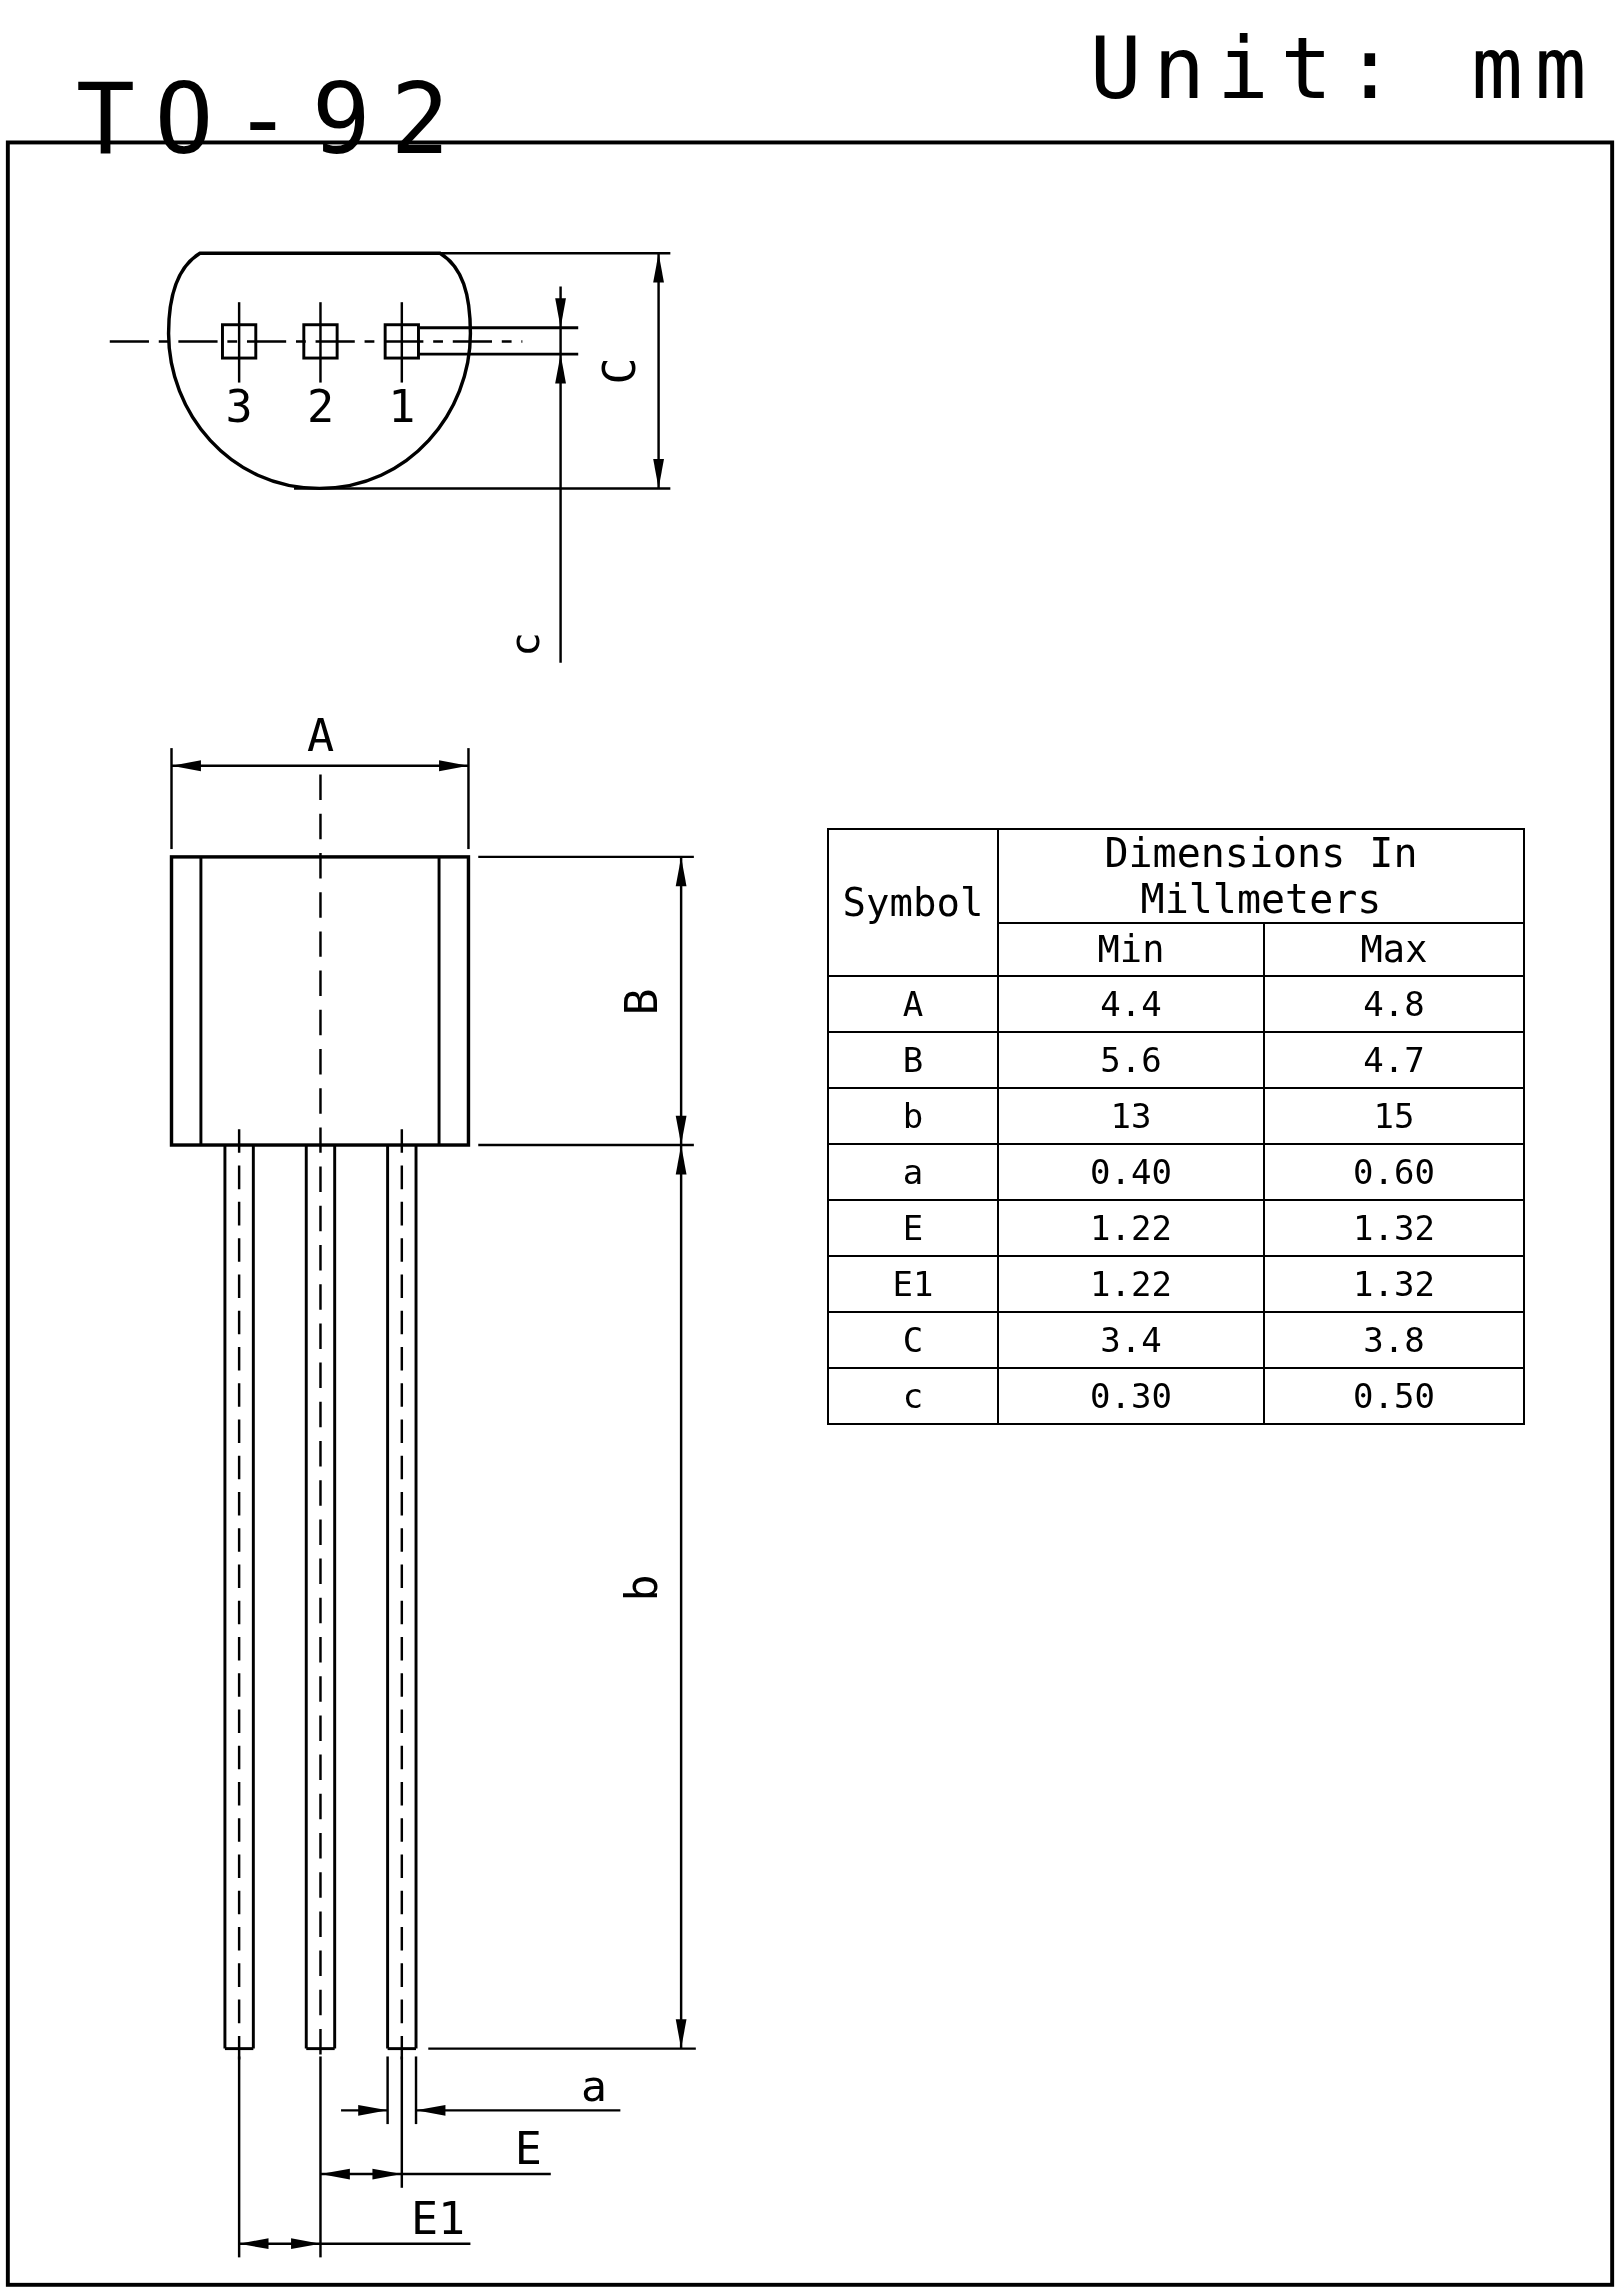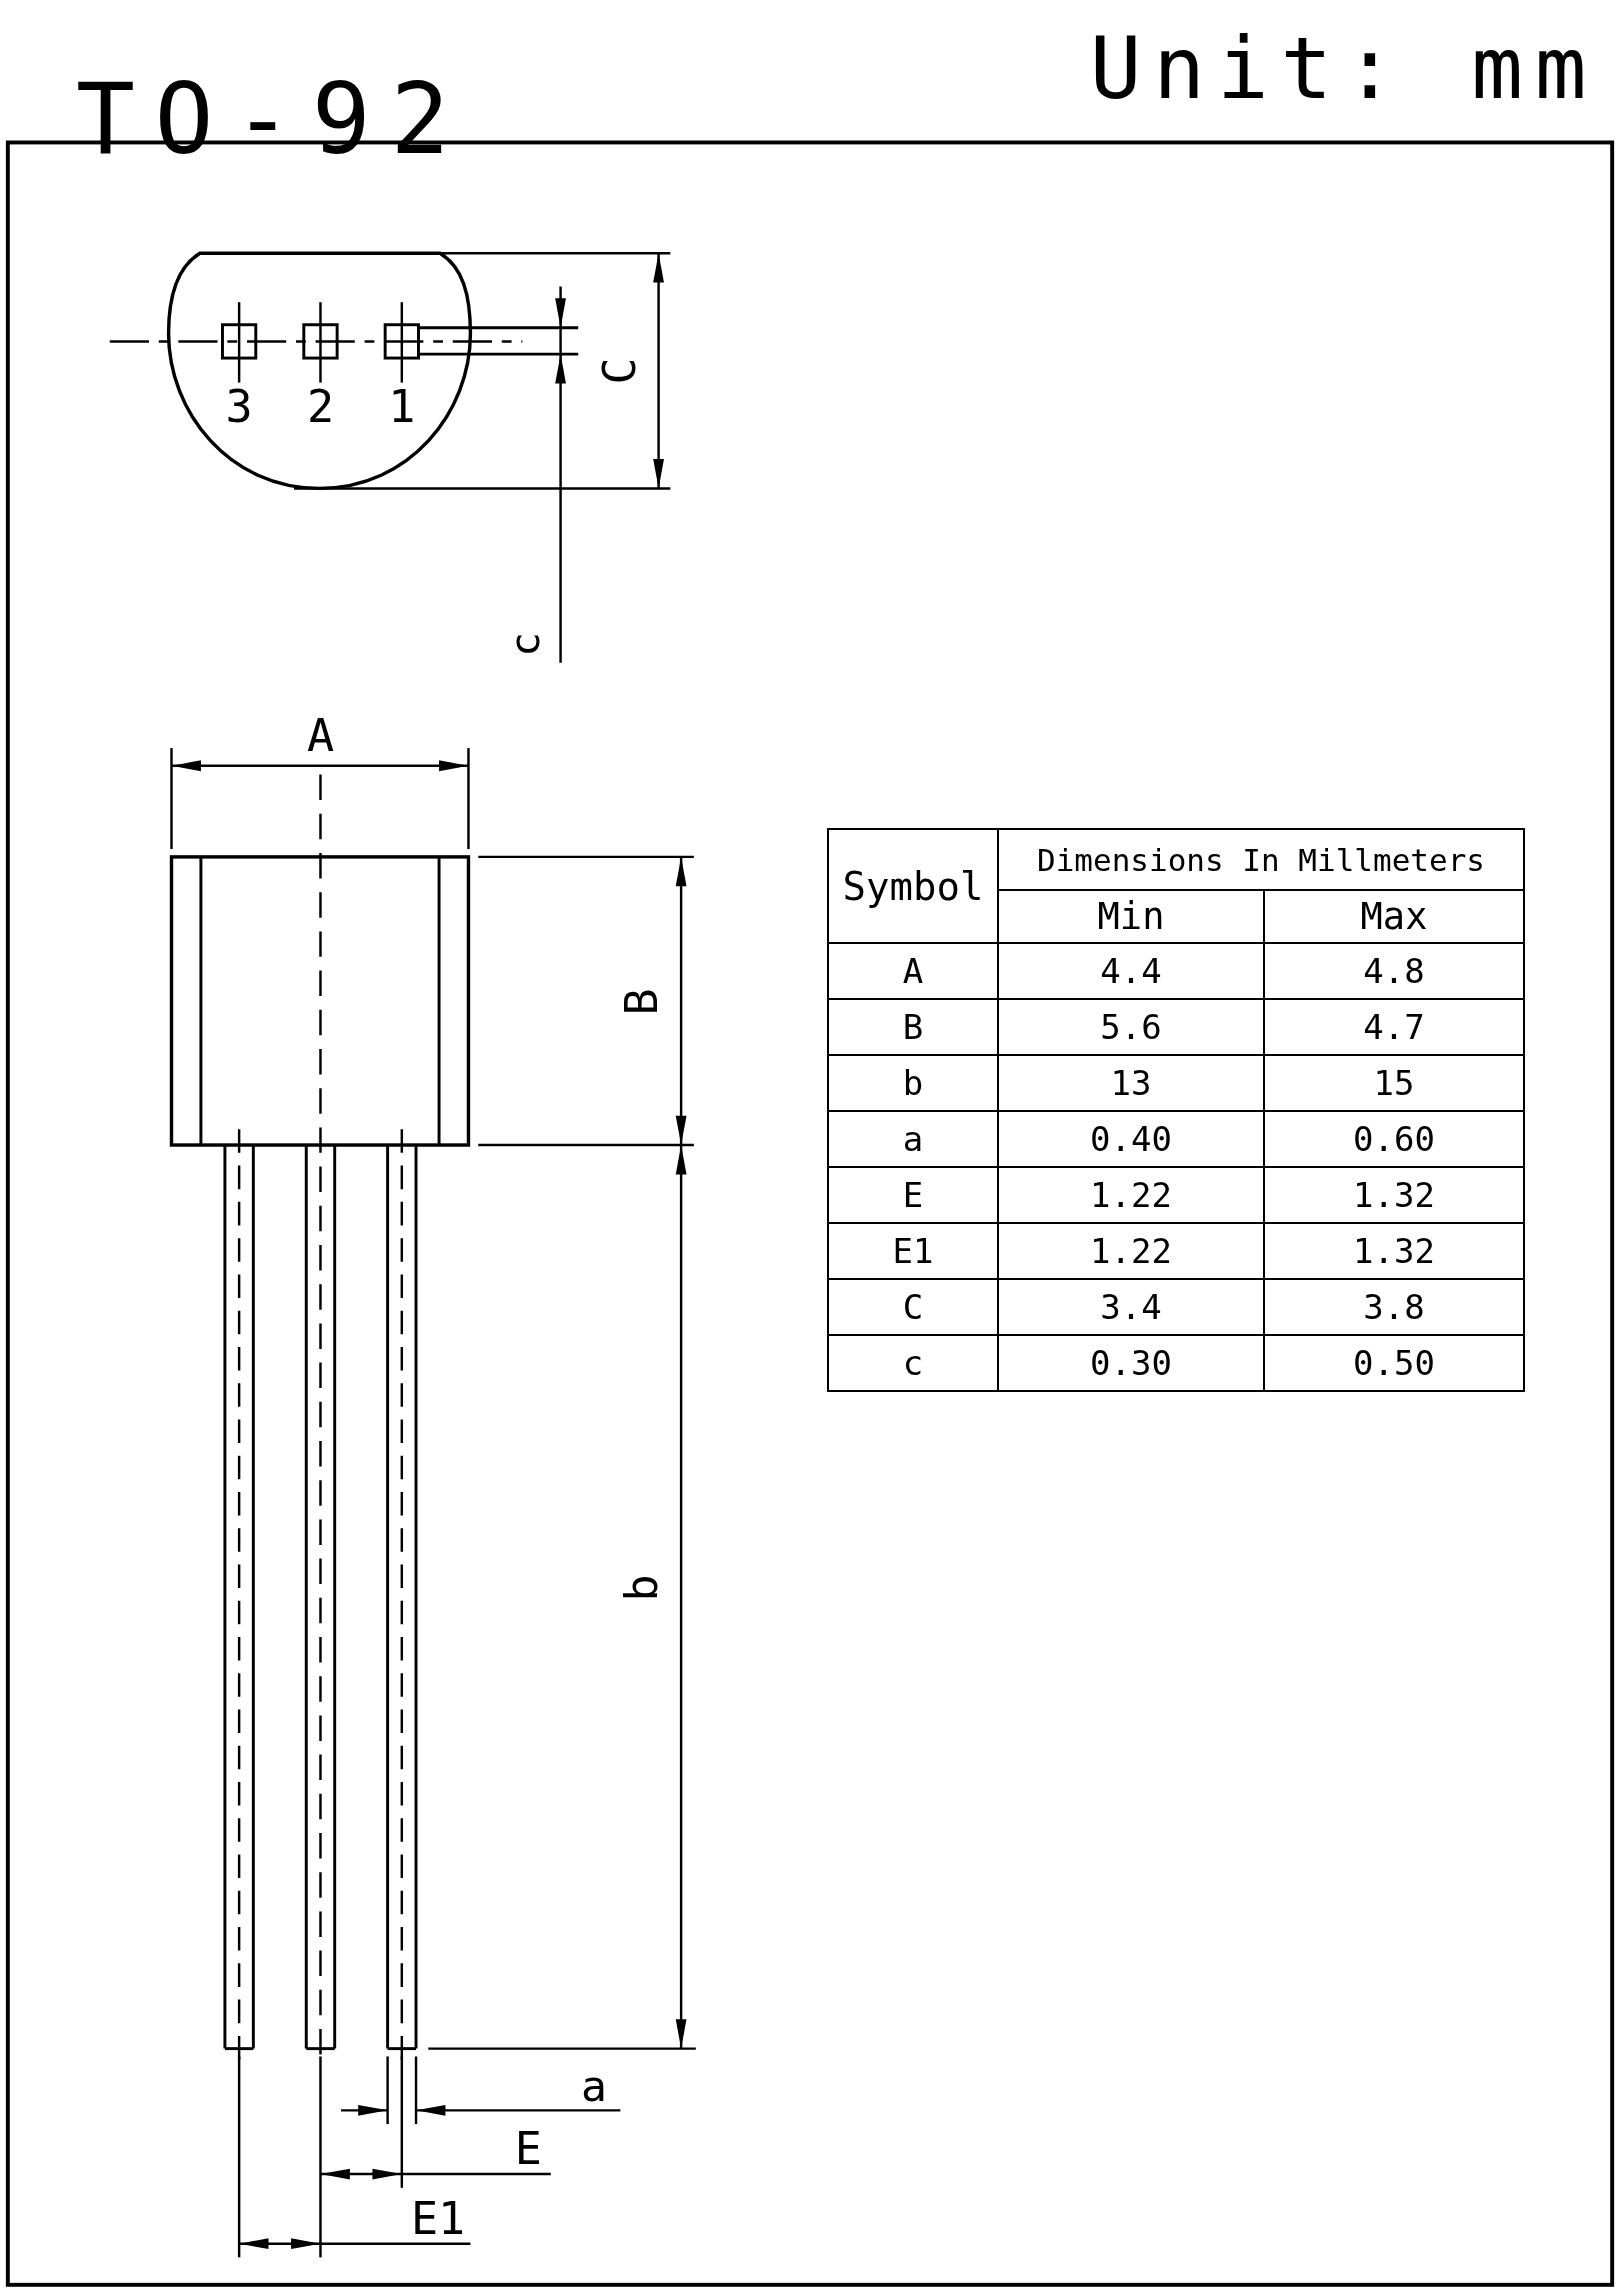--- a/index.html
+++ b/index.html
@@ -8,21 +8,21 @@
   .cad-title{position:absolute;left:76px;top:13.7px;font-size:98px;letter-spacing:19.6px;
              font-family:"DejaVu Sans Mono", monospace;white-space:nowrap;margin-top:48px;}
   .cad-unit{position:absolute;right:21.6px;top:17.6px;font-size:86px;letter-spacing:11.8px;
             font-family:"DejaVu Sans Mono", monospace;white-space:nowrap;text-align:center;}
   svg.drawing{position:absolute;left:0;top:0;}
   svg text{font-family:"DejaVu Sans Mono", monospace;fill:#000;}
   .dim-table{position:absolute;left:827px;top:828px;width:695px;height:541px;
              border-collapse:collapse;table-layout:fixed;}
   .dim-table td,.dim-table th{border:2.9px solid #000;text-align:center;vertical-align:middle;
              font-weight:normal;padding:0;overflow:hidden;}
-  .dim-table .hdr-dims{font-size:31px;height:59px;}
+  .dim-table .hdr-dims{font-size:40px;height:59px;}
   .dim-table .hdr-symbol{font-size:39px;}
   .dim-table .hdr-minmax{font-size:37px;height:51px;margin-left:34px;}
   .dim-table .cell{font-size:34px;height:54px;}
   .col-symbol{width:170px;}
   .col-min{width:266px;}
   .col-max{width:260px;}
 </style>
 </head>
 <body>
 

